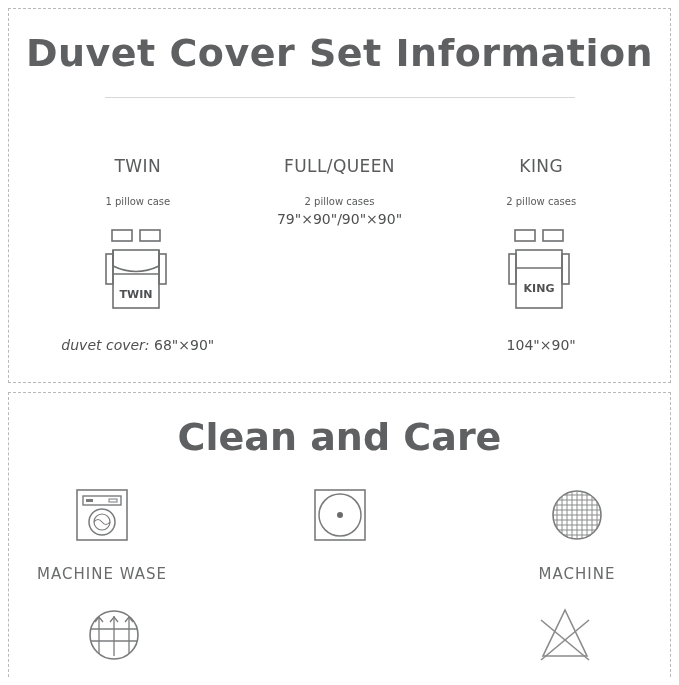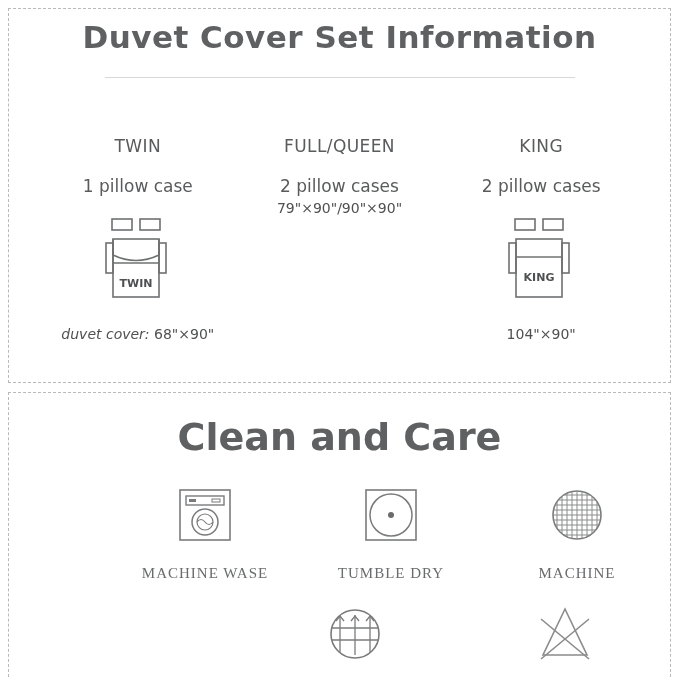--- a/index.html
+++ b/index.html
@@ -22,25 +22,25 @@
   .panel-one {
     position: absolute;
     left: 8px;
     top: 8px;
     width: 663px;
     height: 375px;
     border: 1px dashed #b9b9b9;
   }
   .title-one {
     text-align: center;
-    font-size: 31px;
+    font-size: 38px;
     font-weight: bold;
     color: #5f6061;
     letter-spacing: 0.5px;
-    margin-top: 10px;
+    margin-top: 22px;
     font-family: "DejaVu Sans", sans-serif;
   }
   .rule {
     width: 470px;
     height: 1px;
     background: #d8d8d8;
     margin: 22px auto 0 auto;
   }
   .cols {
     display: flex;
@@ -51,21 +51,21 @@
     flex: 1;
     text-align: center;
     margin-top: 36px;
   }
   .col-head {
     font-size: 17px;
     color: #5a5b5c;
     letter-spacing: 0.4px;
   }
   .col-sub {
-    font-size: 17px;
+    font-size: 10px;
     color: #5a5b5c;
     margin-top: 20px;
     text-align: center;
   }
   .bed-wrap {
     height: 110px;
     margin-top: 16px;
     display: flex;
     align-items: center;
     justify-content: center;
@@ -90,23 +90,22 @@
   }
   .title-two {
     text-align: center;
     font-size: 38px;
     font-weight: bold;
     color: #5f6061;
     margin-top: 22px;
   }
   .care-row {
     display: flex;
-    justify-content: flex-end;
+    justify-content: space-between;
     margin-top: 20px;
-    font-family: Liberation Serif, serif;
   }
   .care-item {
     width: 186px;
     text-align: center;
   }
   .care-icon {
     height: 72px;
     display: flex;
     align-items: center;
     justify-content: center;
@@ -203,21 +202,20 @@
       </div>
 
       <div class="care-item">
         <div class="care-icon">
           <svg width="62" height="62" viewBox="0 0 62 62">
             <rect x="6" y="6" width="50" height="50" fill="none" stroke="#7a7b7c" stroke-width="1.6"></rect>
             <circle cx="31" cy="31" r="21" fill="none" stroke="#7a7b7c" stroke-width="1.5"></circle>
             <circle cx="31" cy="31" r="3" fill="#6a6b6c"></circle>
           </svg>
         </div>
-        <div class="care-label">TUMBLE DRY</div>
       </div>
 
       <div class="care-item">
         <div class="care-icon">
           <svg width="62" height="62" viewBox="0 0 62 62">
             <defs>
               <clipPath id="circClip">
                   <circle cx="31" cy="31" r="24"></circle>
                 </clipPath>
             </defs>

